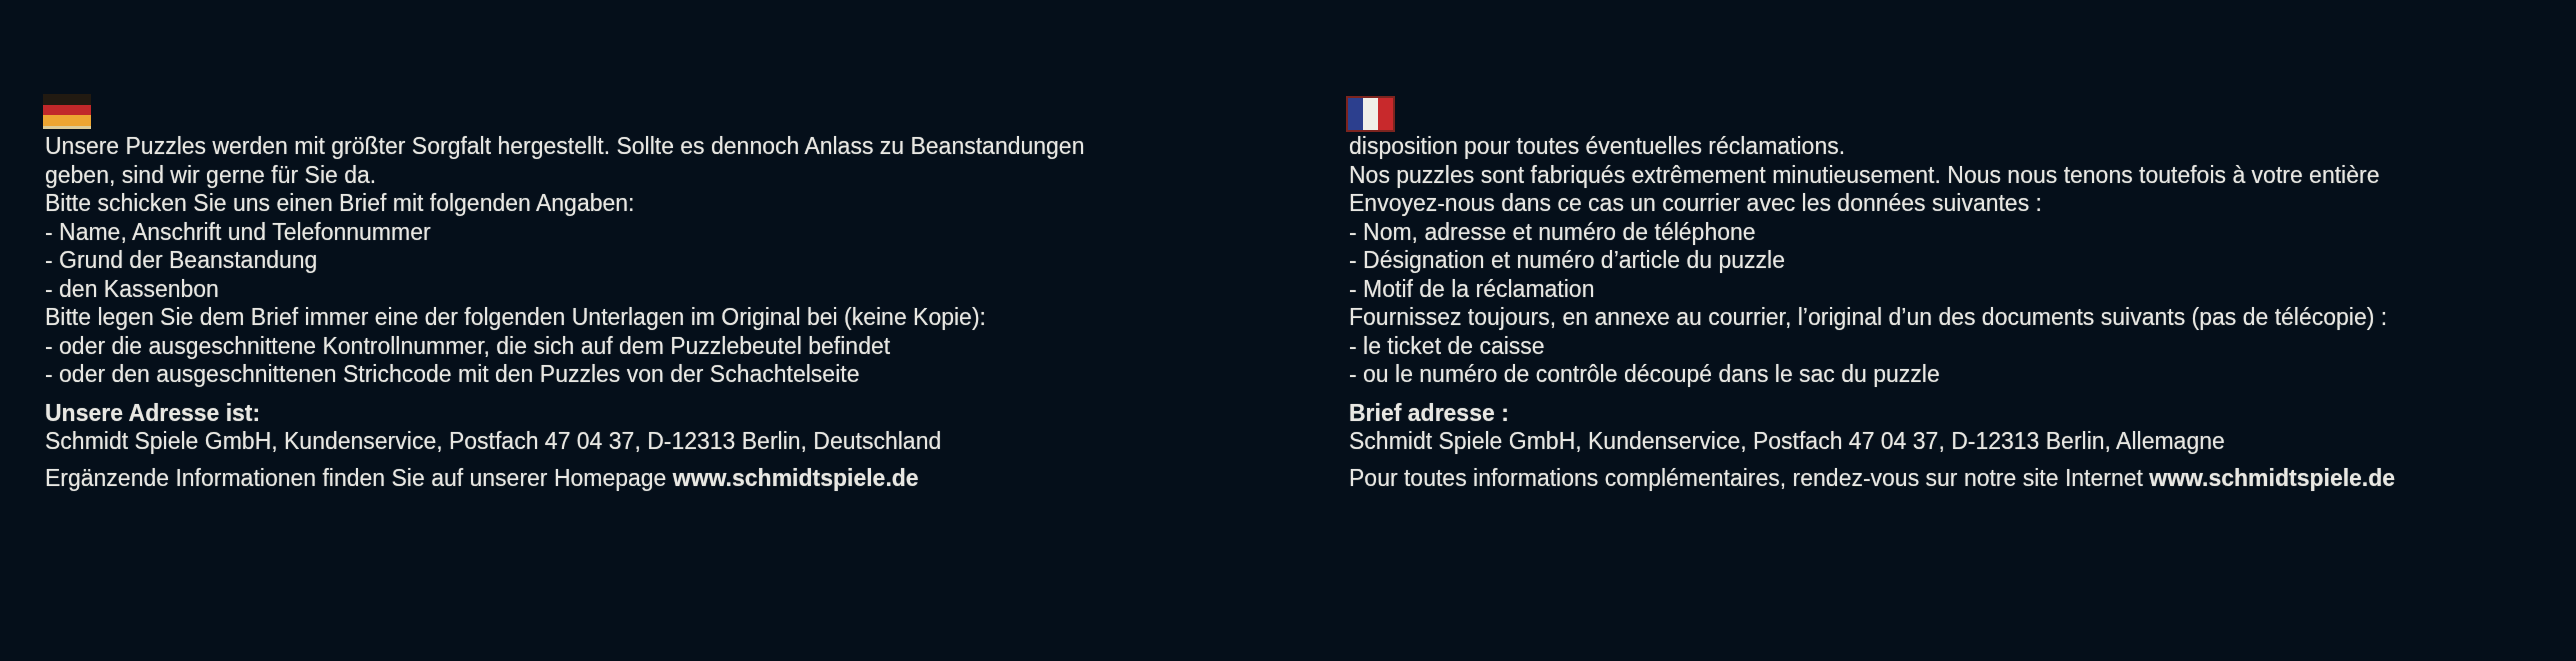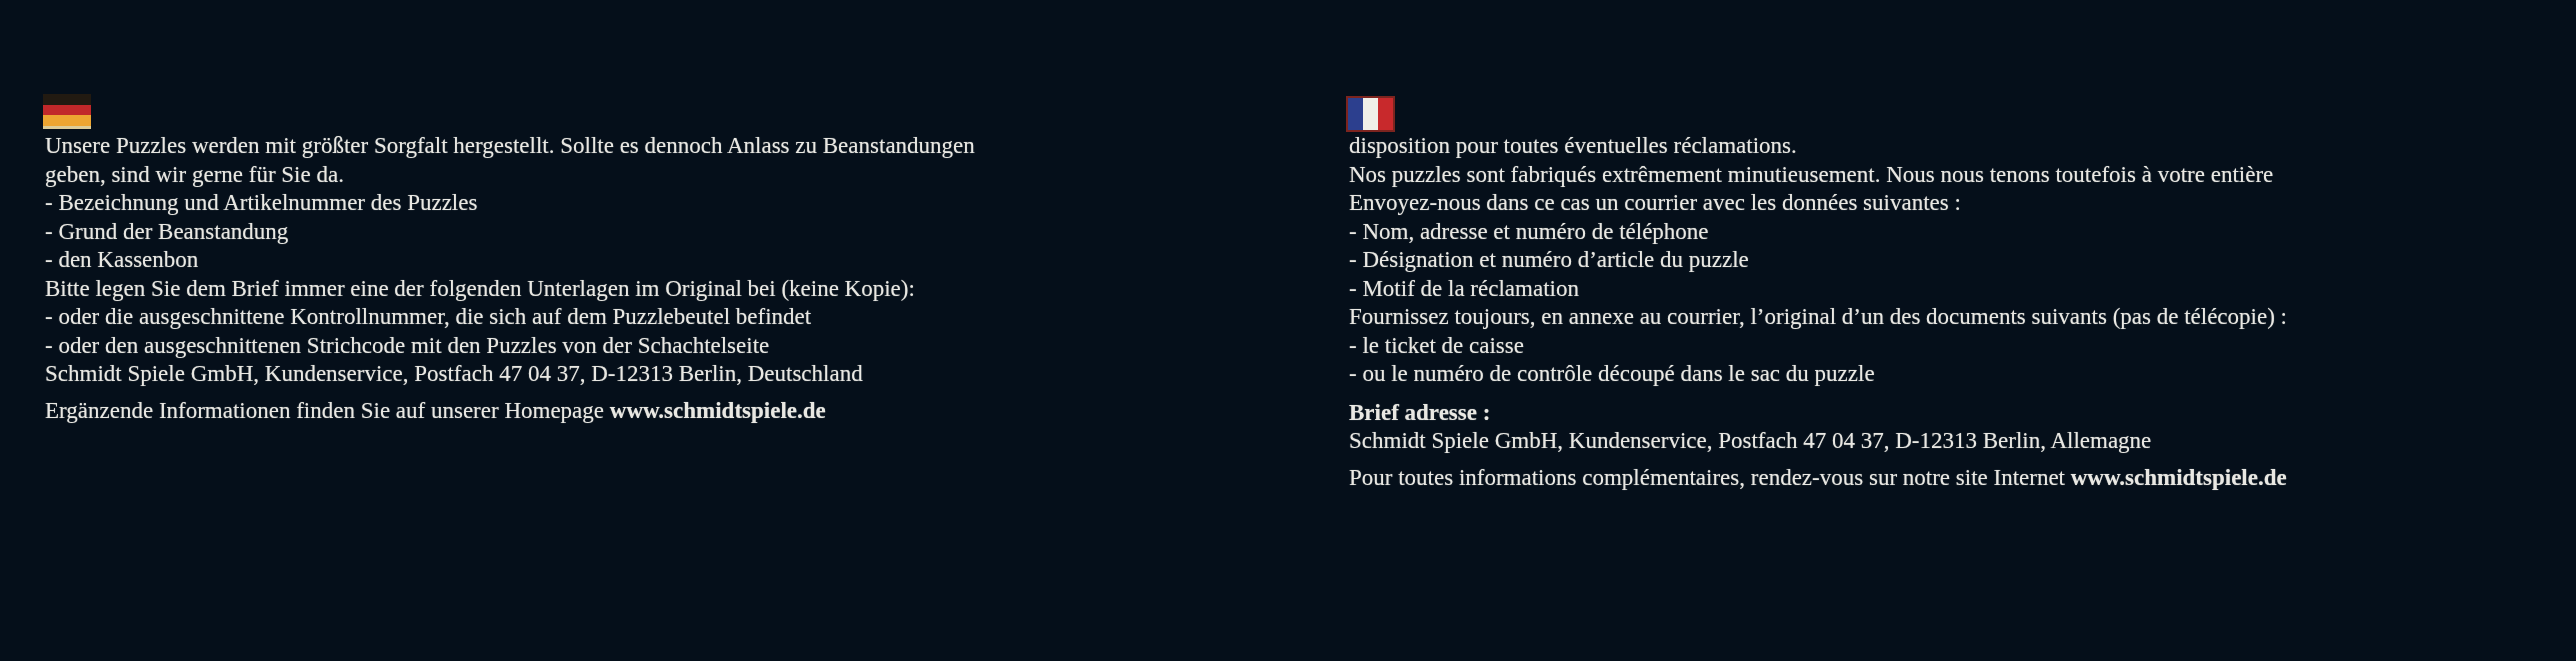--- a/index.html
+++ b/index.html
@@ -1,19 +1,19 @@
 <!DOCTYPE html>
 <html style="--background: #050f1a; --text: #e9e8e3; --de-black: #221a11; --de-red: #c1282a; --de-gold: #eda531; --de-edge: #ddcc97; --fr-border: #7c241f; --fr-blue: #2c3f8e; --fr-white: #f0efe9; --fr-red: #c8292c;font-size:13.2px"><head>
 <meta charset="utf-8">
 <style>
   :root {
     --background: #050f1a;
     --text: #e9e8e3;
   }
-  * { margin: 0; padding: 0; box-sizing: border-box; font-family: Liberation Serif, serif; }
+  * { margin: 0; padding: 0; box-sizing: border-box; }
   html, body {
     width: 2576px; height: 661px;
     background: var(--background);
     overflow: hidden;
     font-family: "Liberation Sans", sans-serif;
   }
   .sheet {
     position: relative;
     width: 2576px; height: 661px;
     background: var(--background);
@@ -72,26 +72,28 @@
 
   <section class="col col-de">
     <div class="flag-de">
       <span class="s-black"></span>
       <span class="s-red"></span>
       <span class="s-gold"></span>
     </div>
     <div class="textblock">
       <div class="line">Unsere Puzzles werden mit größter Sorgfalt hergestellt. Sollte es dennoch Anlass zu Beanstandungen</div>
       <div class="line">geben, sind wir gerne für Sie da.</div>
-      <div class="line">- Bezeichnung und Artikelnummer des Puzzles</div>
+      <div class="line">Bitte schicken Sie uns einen Brief mit folgenden Angaben:</div>
+      <div class="line">- Name, Anschrift und Telefonnummer</div>
       <div class="line">- Grund der Beanstandung</div>
       <div class="line">- den Kassenbon</div>
       <div class="line">Bitte legen Sie dem Brief immer eine der folgenden Unterlagen im Original bei (keine Kopie):</div>
       <div class="line">- oder die ausgeschnittene Kontrollnummer, die sich auf dem Puzzlebeutel befindet</div>
       <div class="line">- oder den ausgeschnittenen Strichcode mit den Puzzles von der Schachtelseite</div>
+      <div class="line heading">Unsere Adresse ist:</div>
       <div class="line">Schmidt Spiele GmbH, Kundenservice, Postfach 47 04 37, D-12313 Berlin, Deutschland</div>
       <div class="line homepage">
         <span>Ergänzende Informationen finden Sie auf unserer Homepage</span>
         <span class="b">www.schmidtspiele.de</span>
       </div>
     </div>
   </section>
 
   <section class="col col-fr">
     <div class="flag-fr">

